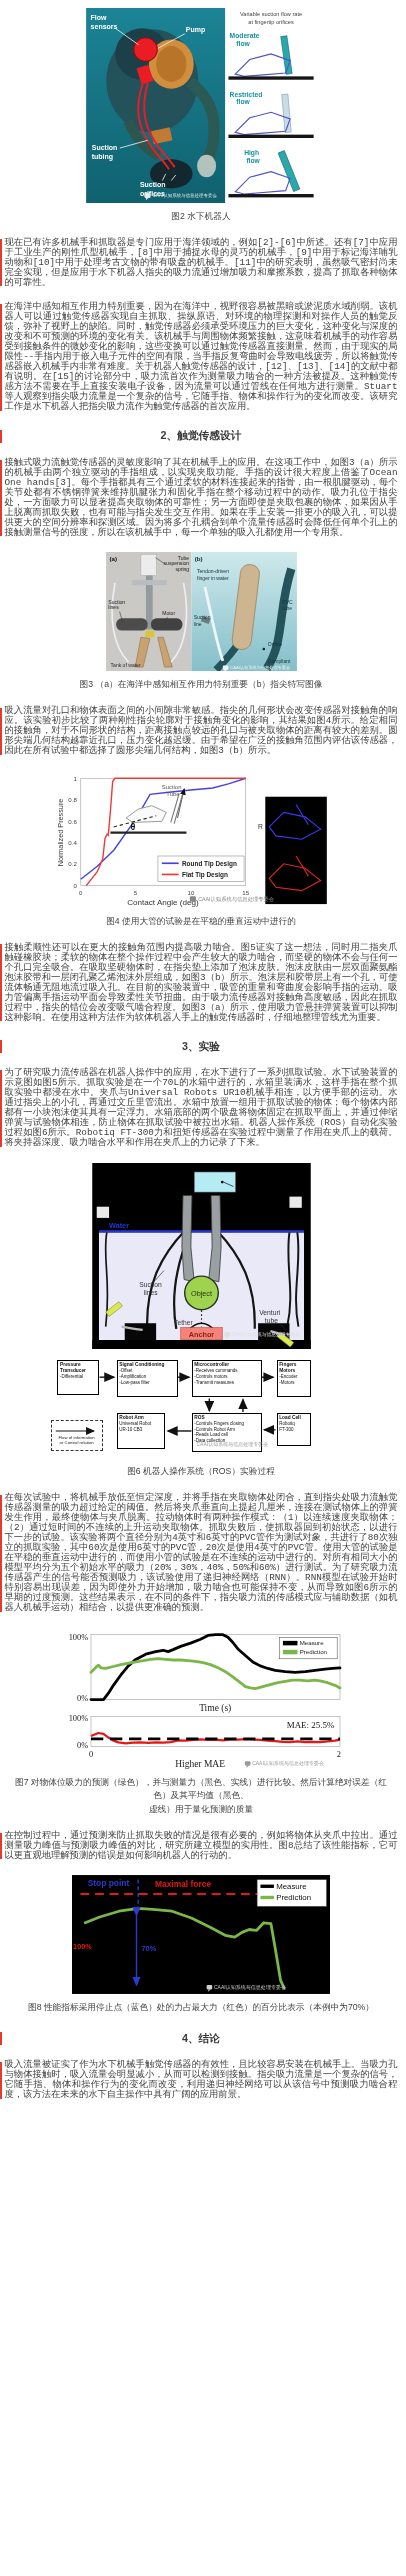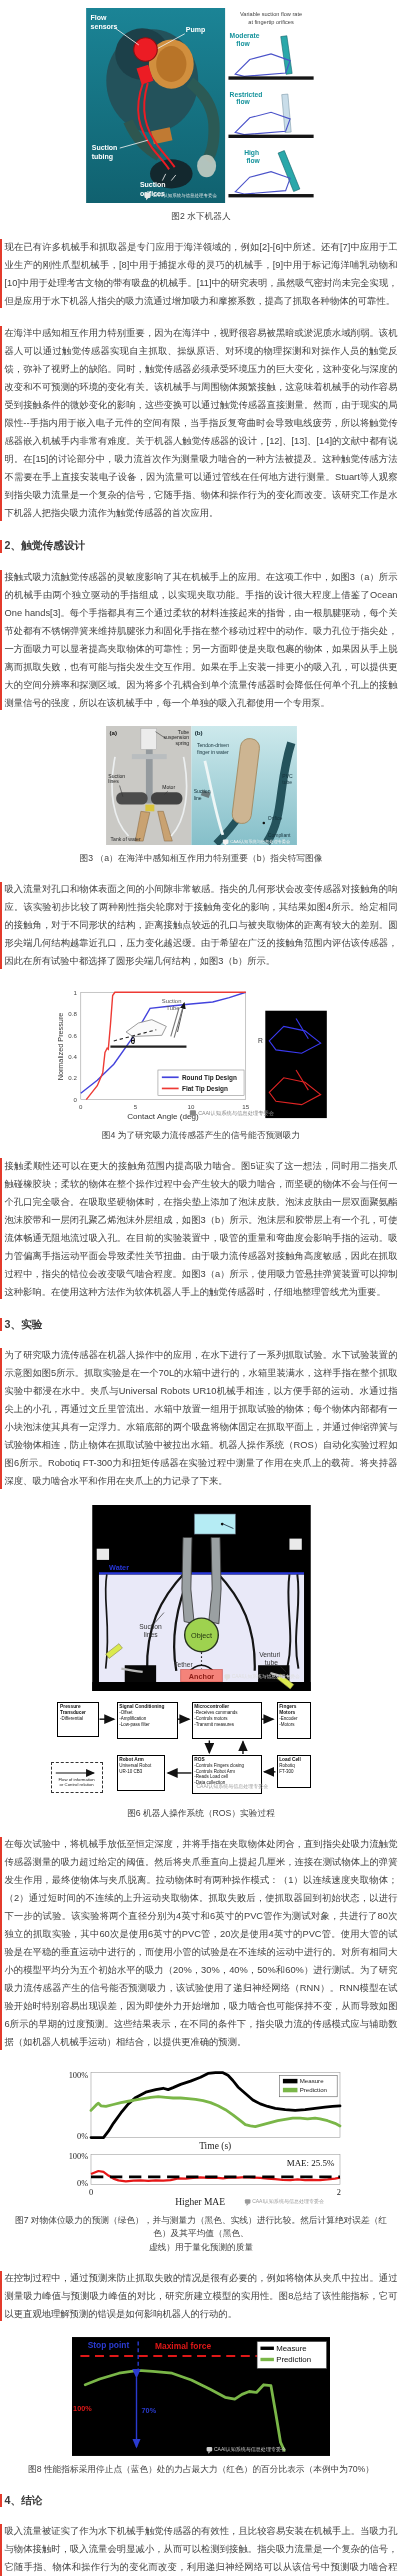--- a/index.html
+++ b/index.html
@@ -1,20 +1,20 @@
 <!DOCTYPE html>
 <html style="font-size:9px"><head>
 <meta charset="utf-8">
 <style>
   html,body{margin:0;padding:0;background:#fff;}
   body{width:406px;height:2576px;overflow:hidden;font-family:"Liberation Sans","DejaVu Sans",sans-serif;position:relative;}
   .page{position:relative;width:402px;}
-  .para{margin:14.6px 4.5px;font-size:9.3px;line-height:18px;color:#3f3f3f;text-align:justify;position:relative;}
+  .para{margin:14.6px 4.5px;font-size:9.3px;line-height:10px;color:#3f3f3f;text-align:justify;position:relative;font-family:Liberation Mono, monospace;}
   .para::before{content:"";position:absolute;left:-4.5px;top:1.7px;bottom:1.7px;width:1.7px;background:#e43b2c;}
-  .sec{margin:17px 4.5px 10px;font-size:10.7px;font-weight:bold;color:#3a3a3a;position:relative;}
+  .sec{margin:17px 4.5px 10px;font-size:10.7px;font-weight:bold;color:#3a3a3a;position:relative;text-align:center;}
   .sec::before{content:"";position:absolute;left:-4.5px;top:0.6px;bottom:0.6px;width:1.7px;background:#e43b2c;}
   .cap{font-size:8.7px;color:#3f3f3f;text-align:center;margin:6.7px 9px 7.9px;line-height:13.5px;}
   .figwrap{display:flex;justify-content:center;margin-top:7.9px;}
   svg text{font-family:"Liberation Sans","DejaVu Sans",sans-serif;}
   .serif{font-family:"Liberation Serif","DejaVu Serif",serif;}
   
   .ln-blue{stroke:#4343dd;stroke-width:2.5;fill:none}
   .ln-red{stroke:#ee3a34;stroke-width:2.5;fill:none}
   .ln-measure{stroke:#000;stroke-width:5;fill:none;stroke-linejoin:round;stroke-linecap:round}
   .ln-pred{stroke:#7ab648;stroke-width:5;fill:none;stroke-linejoin:round;stroke-linecap:round}
@@ -219,21 +219,21 @@
         <path d="M382,192 L408,166 L446,174 L474,196 L440,214 L394,208 Z" stroke="#e02424" stroke-width="2" fill="none"></path>
         <line x1="430" y1="152" x2="452" y2="188" stroke="#e02424" stroke-width="2"></line>
       </g>
       <g transform="translate(240,224)" fill="#888">
         <rect width="11" height="9" rx="2"></rect>
         <path d="M3,9 l0,4 4,-4 z"></path>
         <text x="15" y="8" font-size="9.5">CAAI认知系统与信息处理专委会</text>
       </g>
     </svg>
   </div>
-  <div class="cap">图4 为了研究吸力流传感器产生的信号能否预测吸力</div>
+  <div class="cap">图4 使用大管的试验是在平稳的垂直运动中进行的</div>
 
   <p class="para">接触柔顺性还可以在更大的接触角范围内提高吸力啮合。图5证实了这一想法，同时用二指夹爪触碰橡胶块；柔软的物体在整个操作过程中会产生较大的吸力啮合，而坚硬的物体不会与任何一个孔口完全吸合。在吸取坚硬物体时，在指尖垫上添加了泡沫皮肤。泡沫皮肤由一层双面聚氨酯泡沫胶带和一层闭孔聚乙烯泡沫外层组成，如图3（b）所示。泡沫层和胶带层上有一个孔，可使流体畅通无阻地流过吸入孔。在目前的实验装置中，吸管的重量和弯曲度会影响手指的运动。吸力管偏离手指运动平面会导致柔性关节扭曲。由于吸力流传感器对接触角高度敏感，因此在抓取过程中，指尖的错位会改变吸气啮合程度。如图3（a）所示，使用吸力管悬挂弹簧装置可以抑制这种影响。在使用这种方法作为软体机器人手上的触觉传感器时，仔细地整理管线尤为重要。</p>
   <div class="sec">3、实验</div>
   <p class="para">为了研究吸力流传感器在机器人操作中的应用，在水下进行了一系列抓取试验。水下试验装置的示意图如图5所示。抓取实验是在一个70L的水箱中进行的，水箱里装满水，这样手指在整个抓取实验中都浸在水中。夹爪与Universal Robots UR10机械手相连，以方便手部的运动。水通过指尖上的小孔，再通过文丘里管流出。水箱中放置一组用于抓取试验的物体；每个物体内部都有一小块泡沫使其具有一定浮力。水箱底部的两个吸盘将物体固定在抓取平面上，并通过伸缩弹簧与试验物体相连，防止物体在抓取试验中被拉出水箱。机器人操作系统（ROS）自动化实验过程如图6所示。Robotiq FT-300力和扭矩传感器在实验过程中测量了作用在夹爪上的载荷。将夹持器深度、吸力啮合水平和作用在夹爪上的力记录了下来。</p>
 
   <div class="figwrap">
     <svg width="219" height="186" viewBox="0 0 390 332">
       <rect x="0" y="0" width="390" height="332" fill="#000"></rect>
       <rect x="12" y="124" width="366" height="192" fill="#e9e9f8"></rect>
       <rect x="12" y="120" width="366" height="4" fill="#2736d8"></rect>

